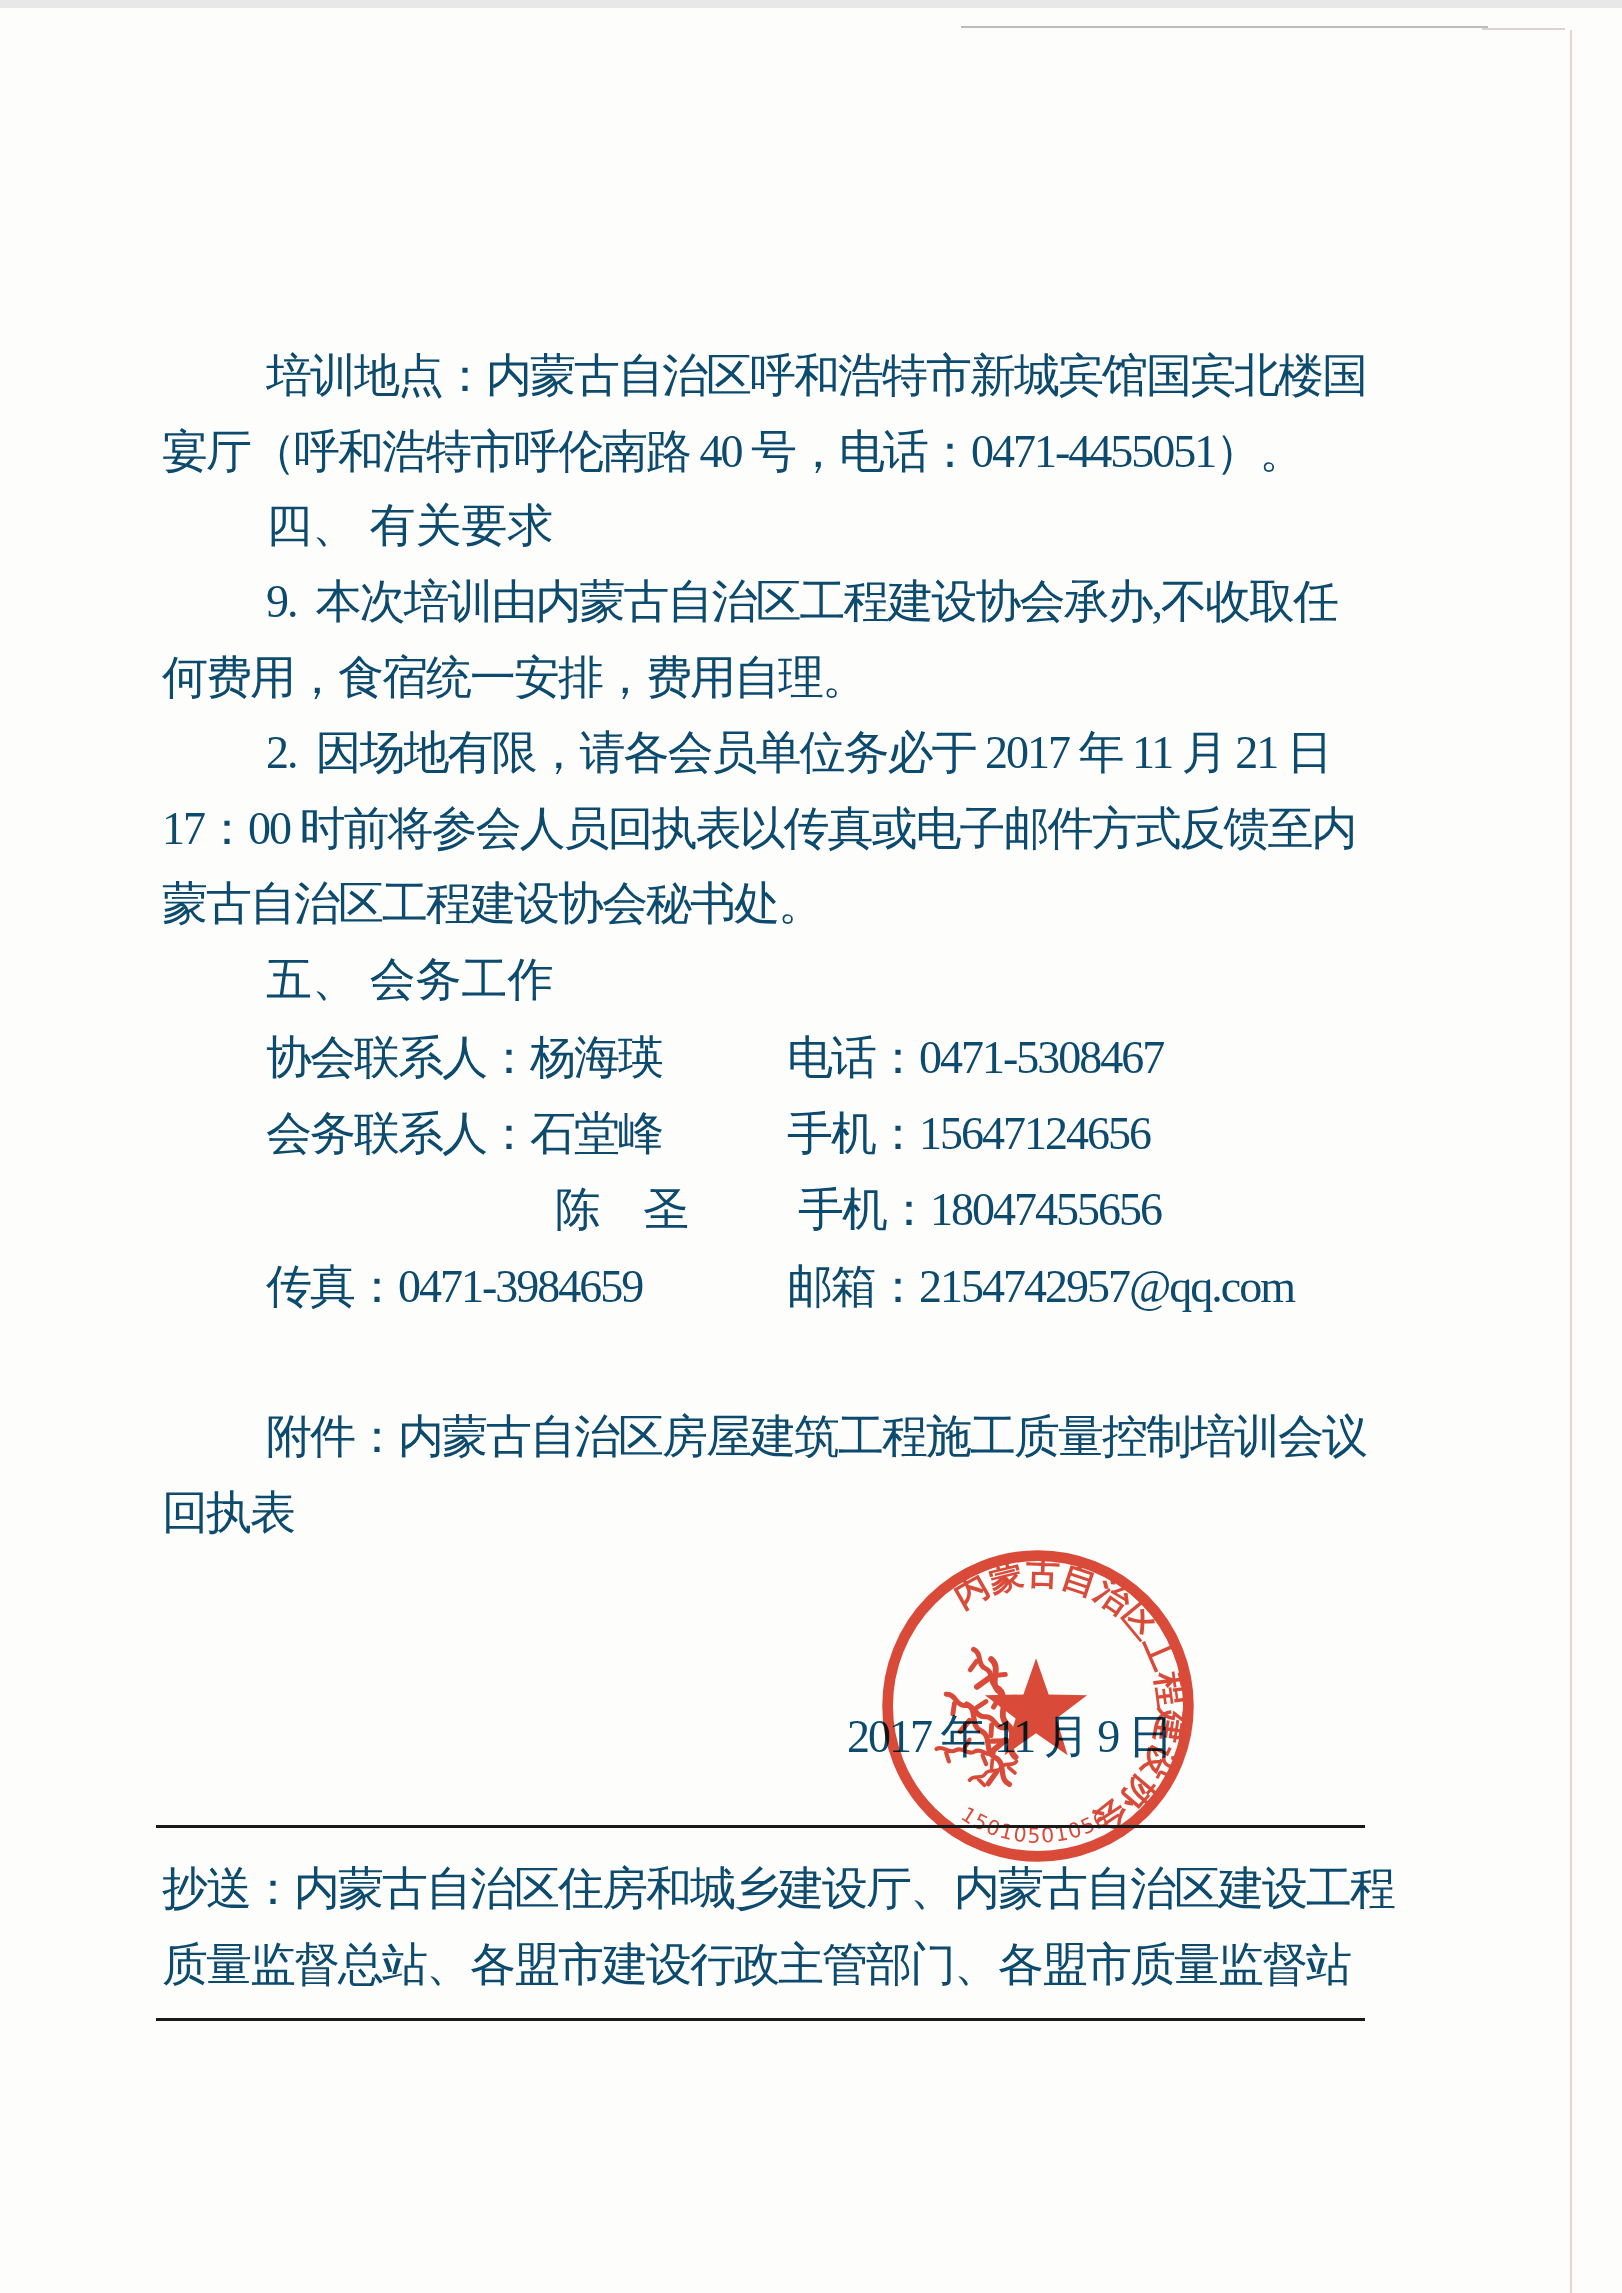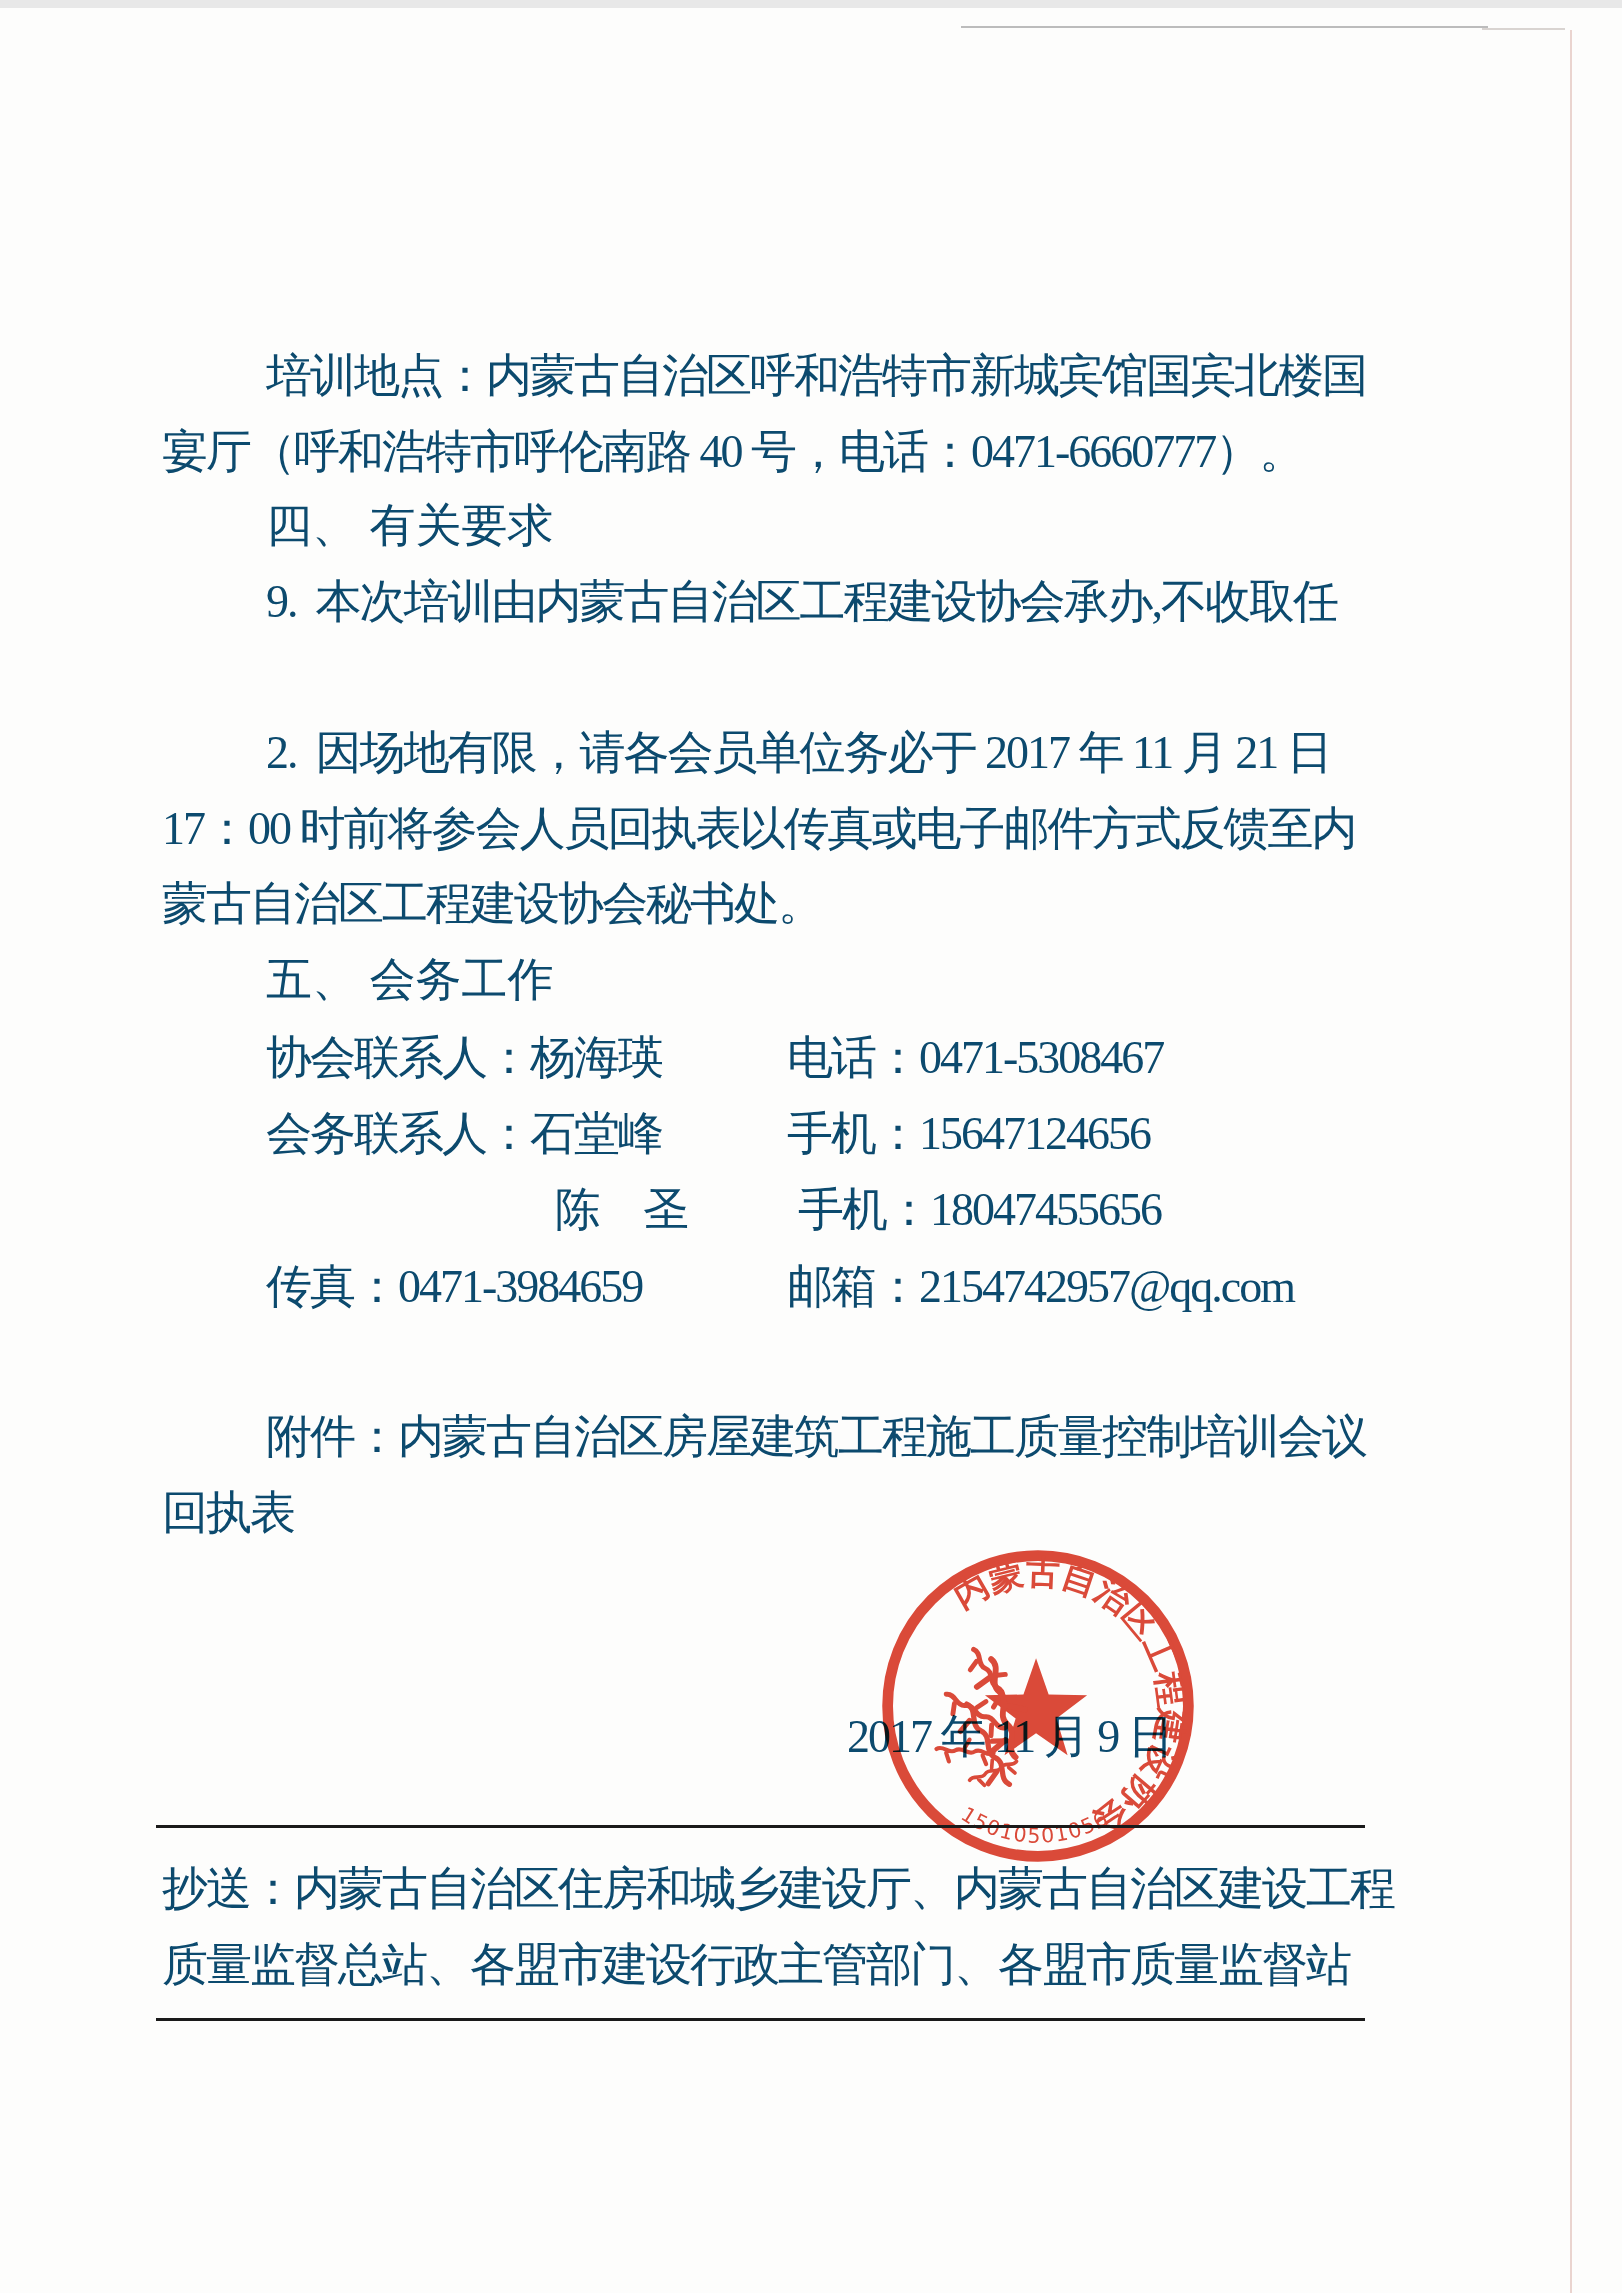--- a/index.html
+++ b/index.html
@@ -34,25 +34,26 @@
 </head>
 <body>
 
 <div class="page">
 
   <div class="artifact" style="top:17.6px;left:961px;width:527px;height:2.9px;background:#9a9a9a;opacity:.65;"></div>
   <div class="artifact" style="top:19.5px;left:1482px;width:83px;height:2px;background:#c9c2bf;opacity:.7;"></div>
   <div class="artifact" style="top:21.5px;left:1570px;width:2px;height:2263px;background:#e6cdc7;opacity:.85;"></div>
 
   <div class="ln" style="top:338px;left:266px">培训地点：内蒙古自治区呼和浩特市新城宾馆国宾北楼国</div>
-  <div class="ln" style="top:414px;left:162px">宴厅（呼和浩特市呼伦南路 40 号，电话：0471-6660777）。</div>
+  <div class="ln" style="top:414px;left:162px">宴厅（呼和浩特市呼伦南路 40 号，电话：0471-4455051）。</div>
 
   <div class="ln hd" style="top:488px;left:266px">四、 有关要求</div>
 
   <div class="ln" style="top:564px;left:266px">9.  本次培训由内蒙古自治区工程建设协会承办,不收取任</div>
+  <div class="ln" style="top:640px;left:162px">何费用，食宿统一安排，费用自理。</div>
 
   <div class="ln" style="top:715px;left:266px">2.  因场地有限，请各会员单位务必于 2017 年 11 月 21 日</div>
   <div class="ln" style="top:791px;left:162px">17：00 时前将参会人员回执表以传真或电子邮件方式反馈至内</div>
   <div class="ln" style="top:866px;left:162px">蒙古自治区工程建设协会秘书处。</div>
 
   <div class="ln hd" style="top:942px;left:266px">五、 会务工作</div>
 
   <div class="ln" style="top:1020px;left:266px">协会联系人：杨海瑛</div>
   <div class="ln" style="top:1020px;left:787px">电话：0471-5308467</div>
 

